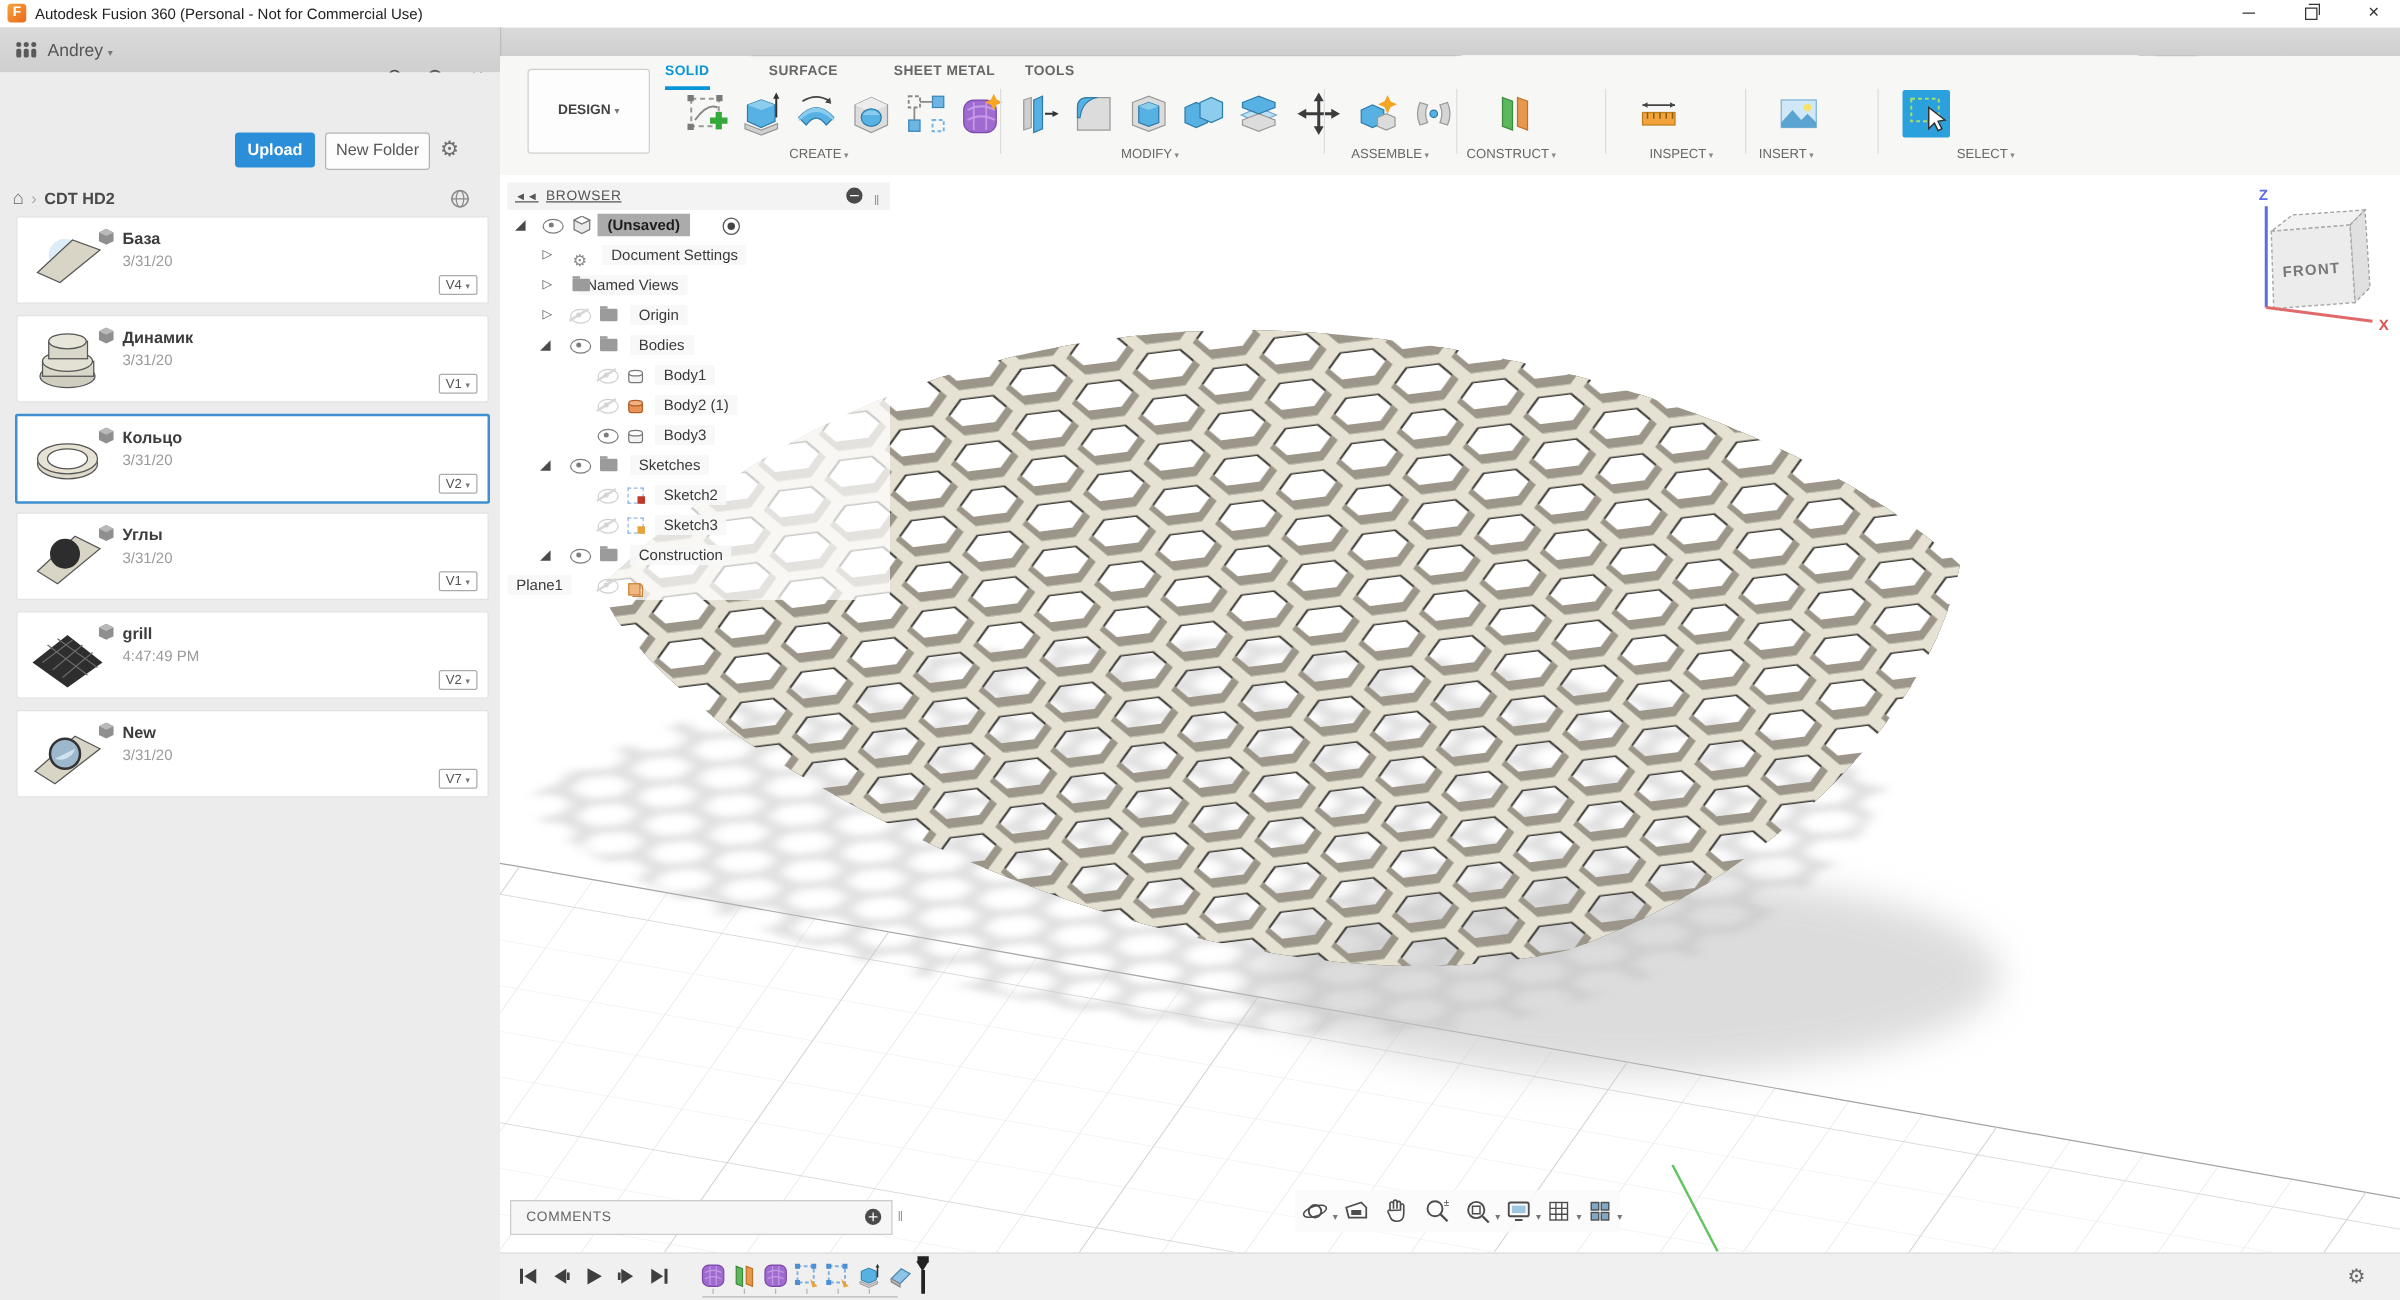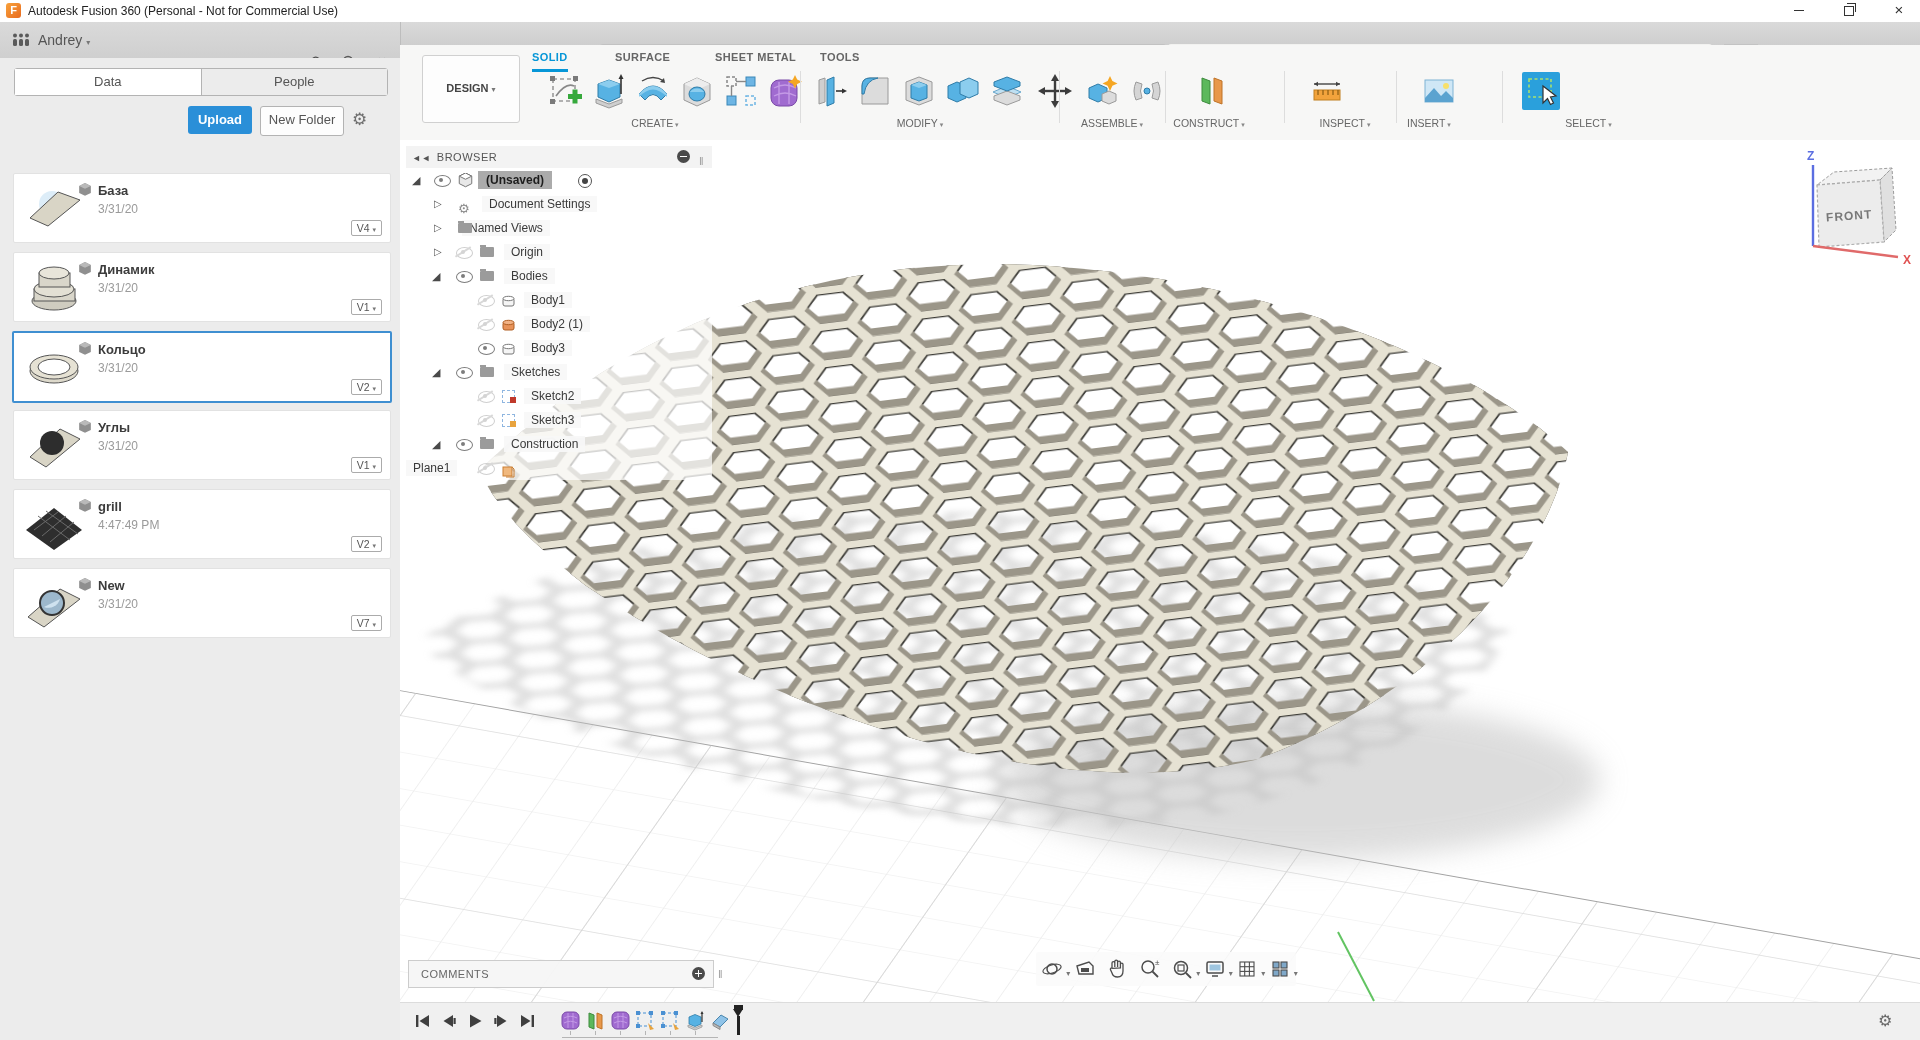--- a/index.html
+++ b/index.html
@@ -78,21 +78,21 @@
   .ricon{top:27px;width:38px;height:38px;}
   .ricon.active-tool{background:#2aa0dc;border-radius:2px;}
 
   
   #viewport{left:400px;top:140px;width:1520px;height:862px;background:#fff;overflow:hidden;}
   #vpsvg{position:absolute;left:0;top:0;}
 
   
   #browser{left:6px;top:6px;width:306px;background:rgba(255,255,255,0.72);}
   #browser-head{position:relative;height:22px;line-height:22px;background:rgba(242,242,242,0.9);
-    font-size:11px;color:#555;letter-spacing:.5px;}
+    font-size:11px;color:#555;letter-spacing:.5px;text-decoration:underline;}
   #browser-head .coll{margin:0 6px;color:#555;font-size:9px;}
   .circle-minus{position:absolute;right:22px;top:4px;width:13px;height:13px;border-radius:50%;background:#4a4a4a;}
   .circle-minus:before{content:'';position:absolute;left:3px;top:5.7px;width:7px;height:1.6px;background:#fff;}
   .grip{position:absolute;right:8px;top:4px;color:#999;font-size:11px;}
   .trow{position:relative;height:24px;line-height:24px;font-size:12px;color:#3a3a3a;white-space:nowrap;}
   .trow .exp{position:absolute;left:6px;top:0;width:14px;color:#555;font-size:10px;}
   .trow .exp.open{font-size:11px;color:#4a4a4a;}
   .lbl{background:rgba(247,247,247,0.92);padding:1px 7px;}
   .eye{position:absolute;top:7px;width:15px;height:10px;border:1.6px solid #7d7d7d;border-radius:50%;}
   .eye:after{content:'';position:absolute;left:4px;top:2px;width:4px;height:4px;border-radius:50%;background:#7d7d7d;}
@@ -221,28 +221,34 @@
     <div class="abs" style="left:342px;top:33px">
       <svg width="15" height="15" viewBox="0 0 15 15">
           <circle cx="6" cy="6" r="4.5" fill="none" stroke="#5a5a5a" stroke-width="1.6"></circle>
           <line x1="9.5" y1="9.5" x2="14" y2="14" stroke="#5a5a5a" stroke-width="1.6"></line>
         </svg>
     </div>
     <div class="abs tbico" style="left:372px;top:30px;width:20px;font-size:16px">×</div>
   </div>
 
   <div id="data-panel" class="abs">
-    <div class="abs seg-tabs">
-      <div class="seg active">Data</div>
-      <div class="seg inactive">People</div>
-    </div>
     <div id="upload-btn" class="abs">Upload</div>
     <div id="newfolder-btn" class="abs">New Folder</div>
     <div class="abs gearchar" style="left:352px;top:48px">⚙</div>
 
+    <div id="crumb" class="abs">
+      <span class="home">⌂</span><span class="sep">›</span><b>CDT HD2</b>
+      <span class="abs" style="right:14px;top:1px">
+        <svg width="16" height="16" viewBox="0 0 16 16">
+            <circle cx="8" cy="8" r="6.5" fill="none" stroke="#8a8a8a" stroke-width="1.4"></circle>
+            <ellipse cx="8" cy="8" rx="3" ry="6.5" fill="none" stroke="#8a8a8a" stroke-width="1"></ellipse>
+            <line x1="1.5" y1="8" x2="14.5" y2="8" stroke="#8a8a8a" stroke-width="1"></line>
+          </svg>
+      </span>
+    </div>
 
     <div class="abs card" style="top:115px">
       <span class="thumb"><svg width="64" height="56" viewBox="0 0 64 56">
             <circle cx="30" cy="24" r="13" fill="#cfe6f5" opacity=".7"></circle>
             <path d="M8 38 L36 12 L58 20 L26 46 Z" fill="#d9d5c6" stroke="#555" stroke-width="1"></path>
           </svg></span>
       <span class="cubeico"><svg width="14" height="14" viewBox="0 0 12 12">
             <path d="M6 0 L11 2.5 V8.5 L6 11 L1 8.5 V2.5 Z" fill="#8f8f8f"></path>
             <path d="M6 0 L11 2.5 L6 5 L1 2.5 Z" fill="#b9b9b9"></path>
           </svg></span>

